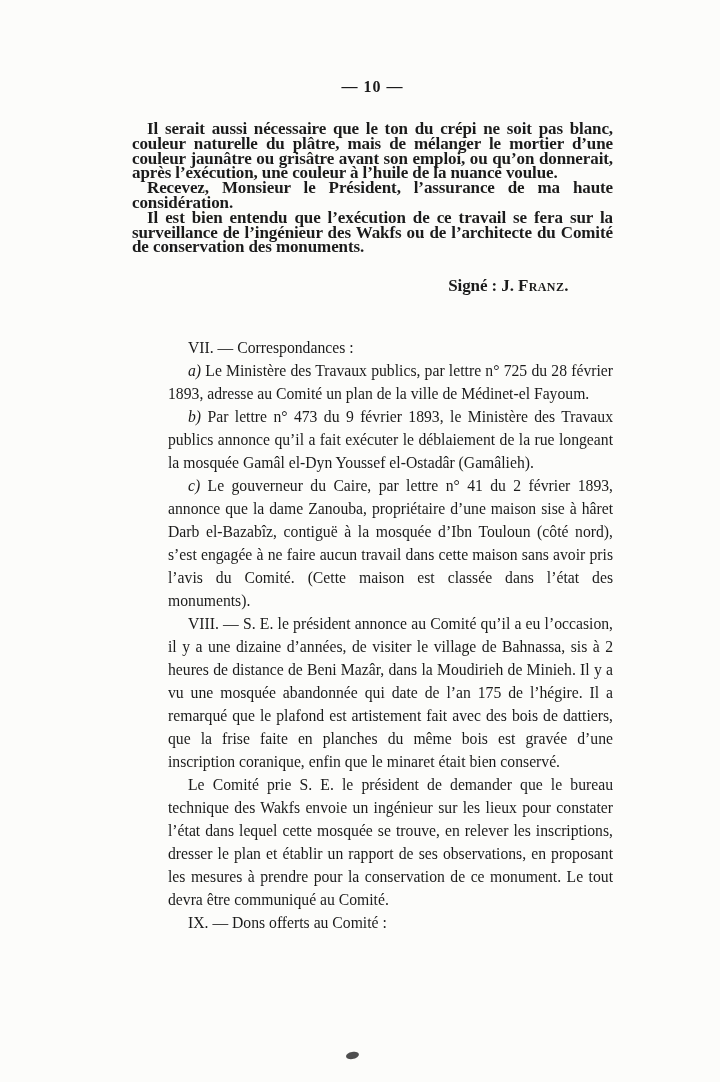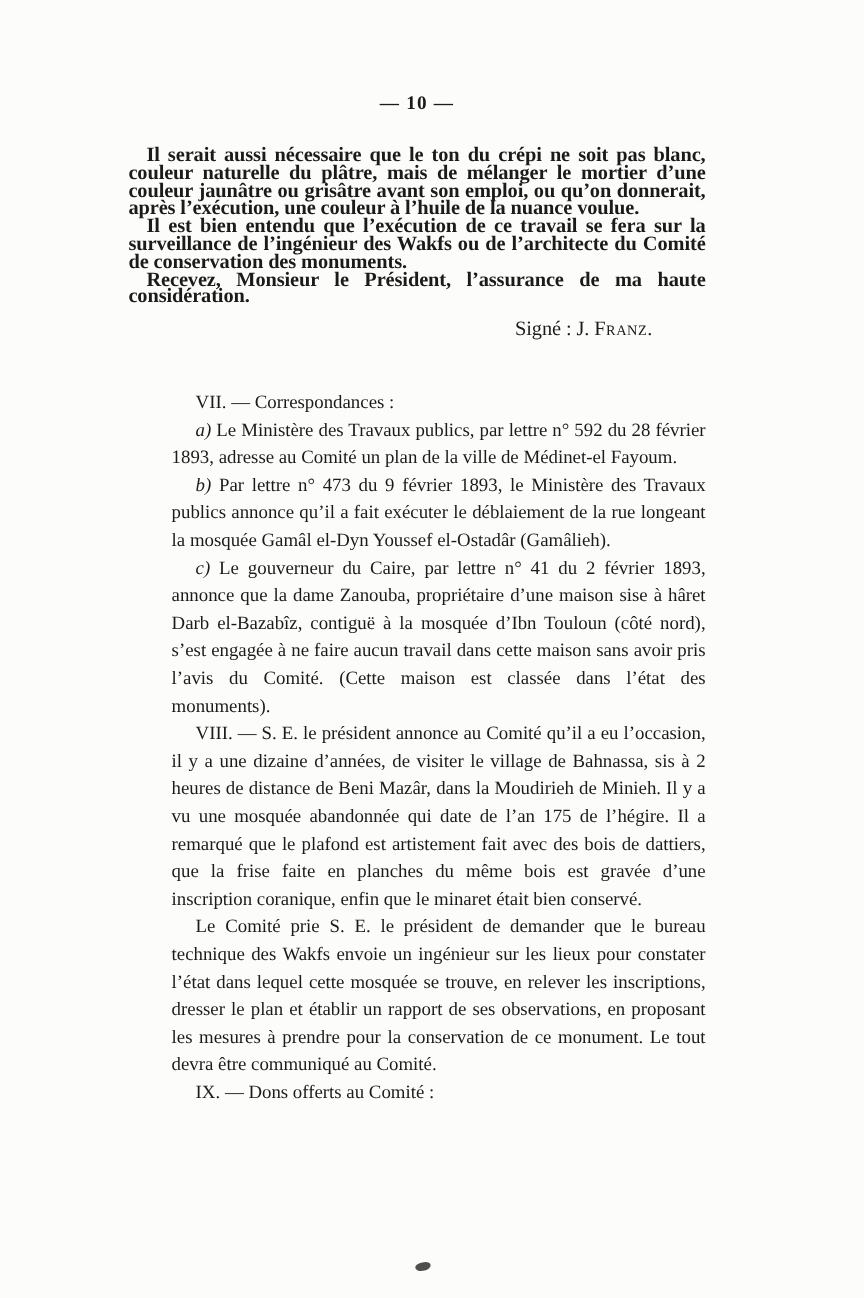--- a/index.html
+++ b/index.html
@@ -8,21 +8,21 @@
     width: 720px;
     height: 1082px;
     position: relative;
     overflow: hidden;
     background: #fcfcfa;
     color: #1b1b1b;
     font-family: "Liberation Serif", "DejaVu Serif", serif;
   }
   .content {
     position: absolute;
-    left: 107px;
+    left: 132px;
     top: 78px;
     width: 481px;
   }
   .page-number {
     text-align: center;
     font-weight: bold;
     font-size: 16px;
     letter-spacing: 1px;
     margin-bottom: 26px;
   }
@@ -31,22 +31,22 @@
     line-height: 14.8px;
     text-align: justify;
     text-indent: 15px;
     font-weight: bold;
     letter-spacing: -0.1px;
   }
   .small-block p.signature {
     text-align: right;
     text-indent: 0;
     padding-right: 44px;
-    margin-top: 12px;
-    font-weight: normal;
+    margin-top: 24px;
+    font-weight: bold;
   }
   .smallcaps { font-variant: small-caps; letter-spacing: 0.4px; }
   .main-block { margin-top: 42px; margin-left: 36px; }
   .main-block p {
     font-size: 15.7px;
     line-height: 23px;
     text-align: justify;
     text-indent: 20px;
   }
   .marker { font-style: italic; }
@@ -64,29 +64,29 @@
 </style>
 </head>
 <body>
 
 <div class="content">
 
   <div class="page-number">— 10 —</div>
 
   <div class="small-block">
     <p>Il serait aussi nécessaire que le ton du crépi ne soit pas blanc, couleur naturelle du plâtre, mais de mélanger le mortier d’une couleur jaunâtre ou grisâtre avant son emploi, ou qu’on donnerait, après l’exécution, une couleur à l’huile de la nuance voulue.</p>
+    <p>Recevez, Monsieur le Président, l’assurance de ma haute considération.</p>
     <p>Il est bien entendu que l’exécution de ce travail se fera sur la surveillance de l’ingénieur des Wakfs ou de l’architecte du Comité de conservation des monuments.</p>
-    <p>Recevez, Monsieur le Président, l’assurance de ma haute considération.</p>
     <p class="signature"><span>Signé : J. </span><span class="smallcaps">Franz.</span></p>
   </div>
 
   <div class="main-block">
     <p><em class="marker"></em><span>VII. — Correspondances :</span></p>
 
-    <p><em class="marker">a) </em><span>Le Ministère des Travaux publics, par lettre n° 592 du 28 février 1893, adresse au Comité un plan de la ville de Médinet-el Fayoum.</span></p>
+    <p><em class="marker">a) </em><span>Le Ministère des Travaux publics, par lettre n° 725 du 28 février 1893, adresse au Comité un plan de la ville de Médinet-el Fayoum.</span></p>
 
     <p><em class="marker">b) </em><span>Par lettre n° 473 du 9 février 1893, le Ministère des Travaux publics annonce qu’il a fait exécuter le déblaiement de la rue longeant la mosquée Gamâl el-Dyn Youssef el-Ostadâr (Gamâlieh).</span></p>
 
     <p><em class="marker">c) </em><span>Le gouverneur du Caire, par lettre n° 41 du 2 février 1893, annonce que la dame Zanouba, propriétaire d’une maison sise à hâret Darb el-Bazabîz, contiguë à la mosquée d’Ibn Touloun (côté nord), s’est engagée à ne faire aucun travail dans cette maison sans avoir pris l’avis du Comité. (Cette maison est classée dans l’état des monuments).</span></p>
 
     <p><em class="marker"></em><span>VIII. — S. E. le président annonce au Comité qu’il a eu l’occasion, il y a une dizaine d’années, de visiter le village de Bahnassa, sis à 2 heures de distance de Beni Mazâr, dans la Moudirieh de Minieh. Il y a vu une mosquée abandonnée qui date de l’an 175 de l’hégire. Il a remarqué que le plafond est artistement fait avec des bois de dattiers, que la frise faite en planches du même bois est gravée d’une inscription coranique, enfin que le minaret était bien conservé.</span></p>
 
     <p><em class="marker"></em><span>Le Comité prie S. E. le président de demander que le bureau technique des Wakfs envoie un ingénieur sur les lieux pour constater l’état dans lequel cette mosquée se trouve, en relever les inscriptions, dresser le plan et établir un rapport de ses observations, en proposant les mesures à prendre pour la conservation de ce monument. Le tout devra être communiqué au Comité.</span></p>
 
     <p><em class="marker"></em><span>IX. — Dons offerts au Comité :</span></p>

